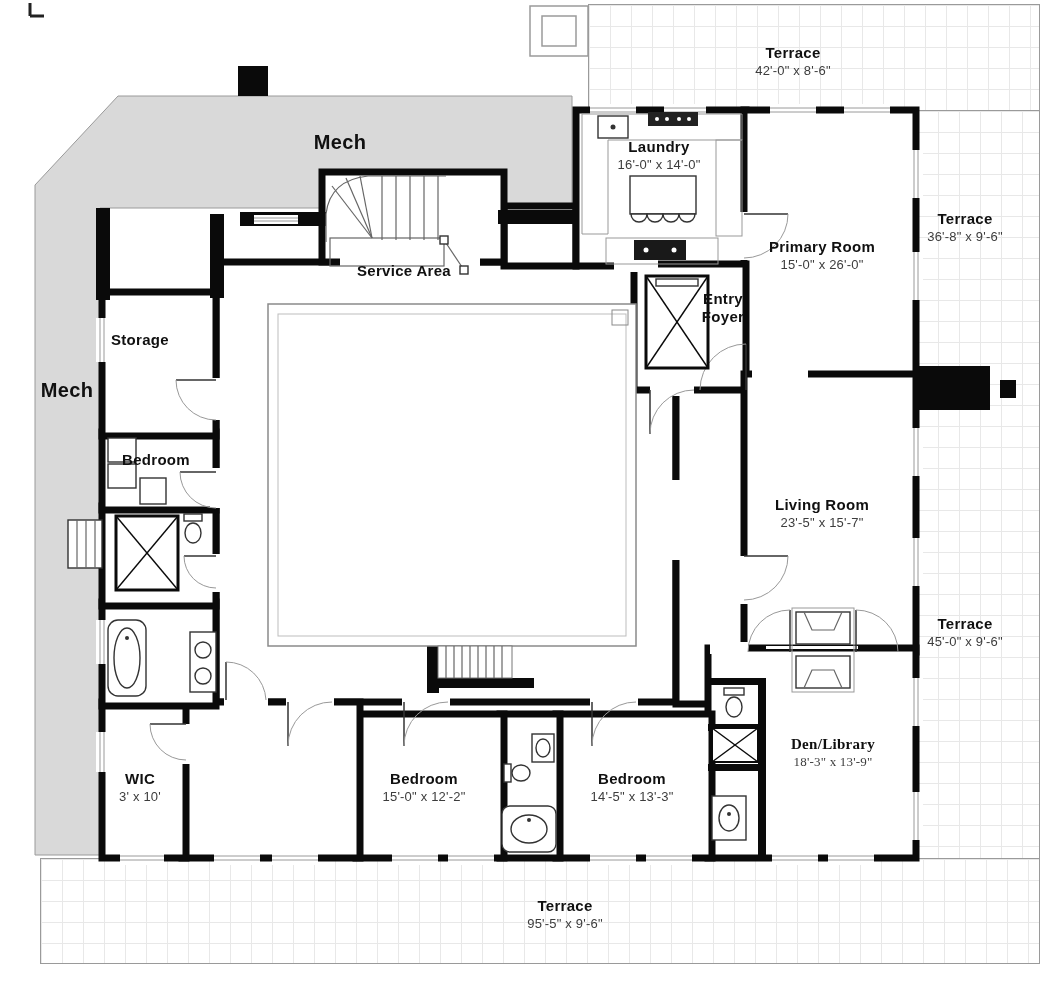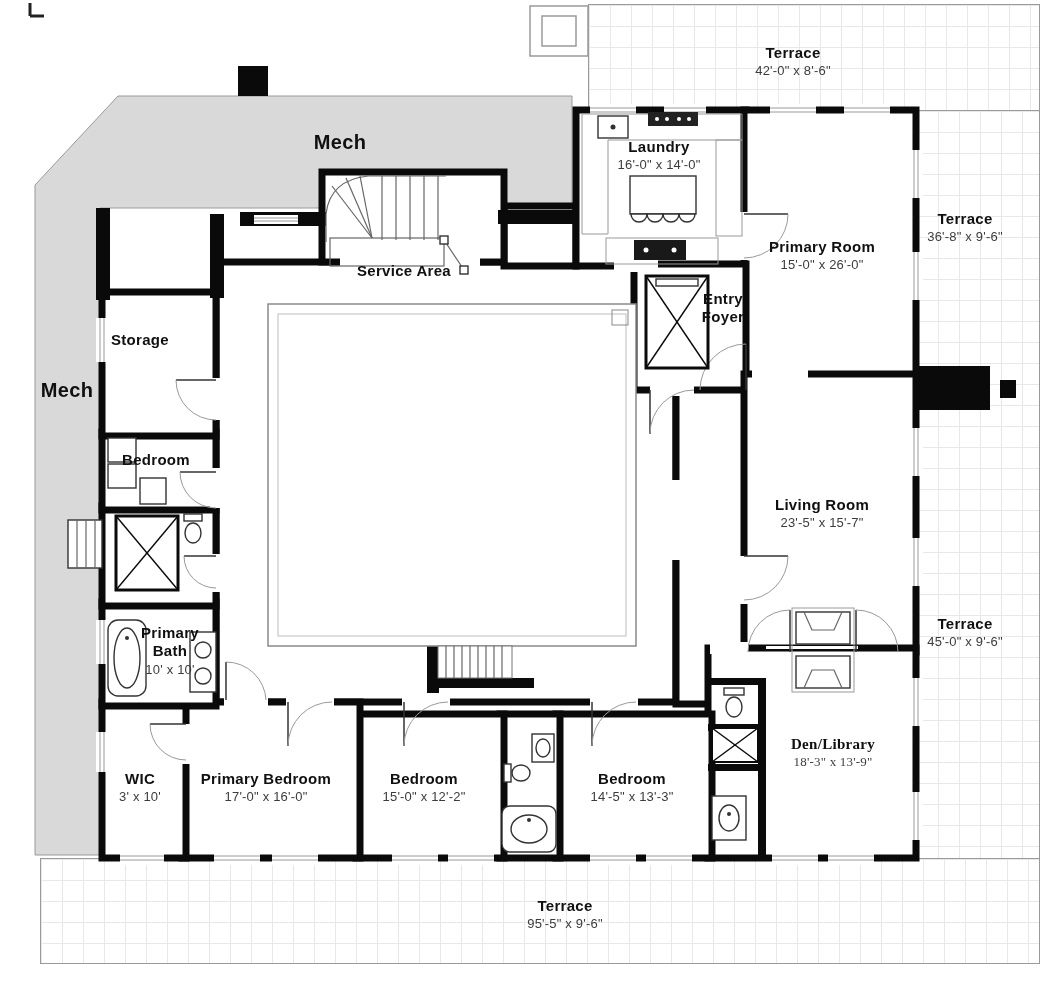--- a/index.html
+++ b/index.html
@@ -417,32 +417,24 @@
   <div class="lbl" style="left:140px;top:331px;">
     <div class="rname">Storage</div>
   </div>
   <div class="lbl" style="left:156px;top:451px;">
     <div class="rname">Bedroom</div>
   </div>
   <div class="lbl" style="left:822px;top:496px;">
     <div class="rname">Living Room</div>
     <div class="rdims">23'-5" x 15'-7"</div>
   </div>
-  <div class="lbl" style="left:170px;top:624px;width:86px;">
-    <div class="rname">Primary Bath</div>
-    <div class="rdims">10' x 10'</div>
-  </div>
   <div class="lbl" style="left:140px;top:770px;">
     <div class="rname">WIC</div>
     <div class="rdims">3' x 10'</div>
   </div>
-  <div class="lbl" style="left:266px;top:770px;">
-    <div class="rname">Primary Bedroom</div>
-    <div class="rdims">17'-0" x 16'-0"</div>
-  </div>
   <div class="lbl" style="left:424px;top:770px;">
     <div class="rname">Bedroom</div>
     <div class="rdims">15'-0" x 12'-2"</div>
   </div>
   <div class="lbl" style="left:632px;top:770px;">
     <div class="rname">Bedroom</div>
     <div class="rdims">14'-5" x 13'-3"</div>
   </div>
   <div class="lbl" style="left:833px;top:735px;font-family:Liberation Serif, serif;">
     <div class="rname">Den/Library</div>

